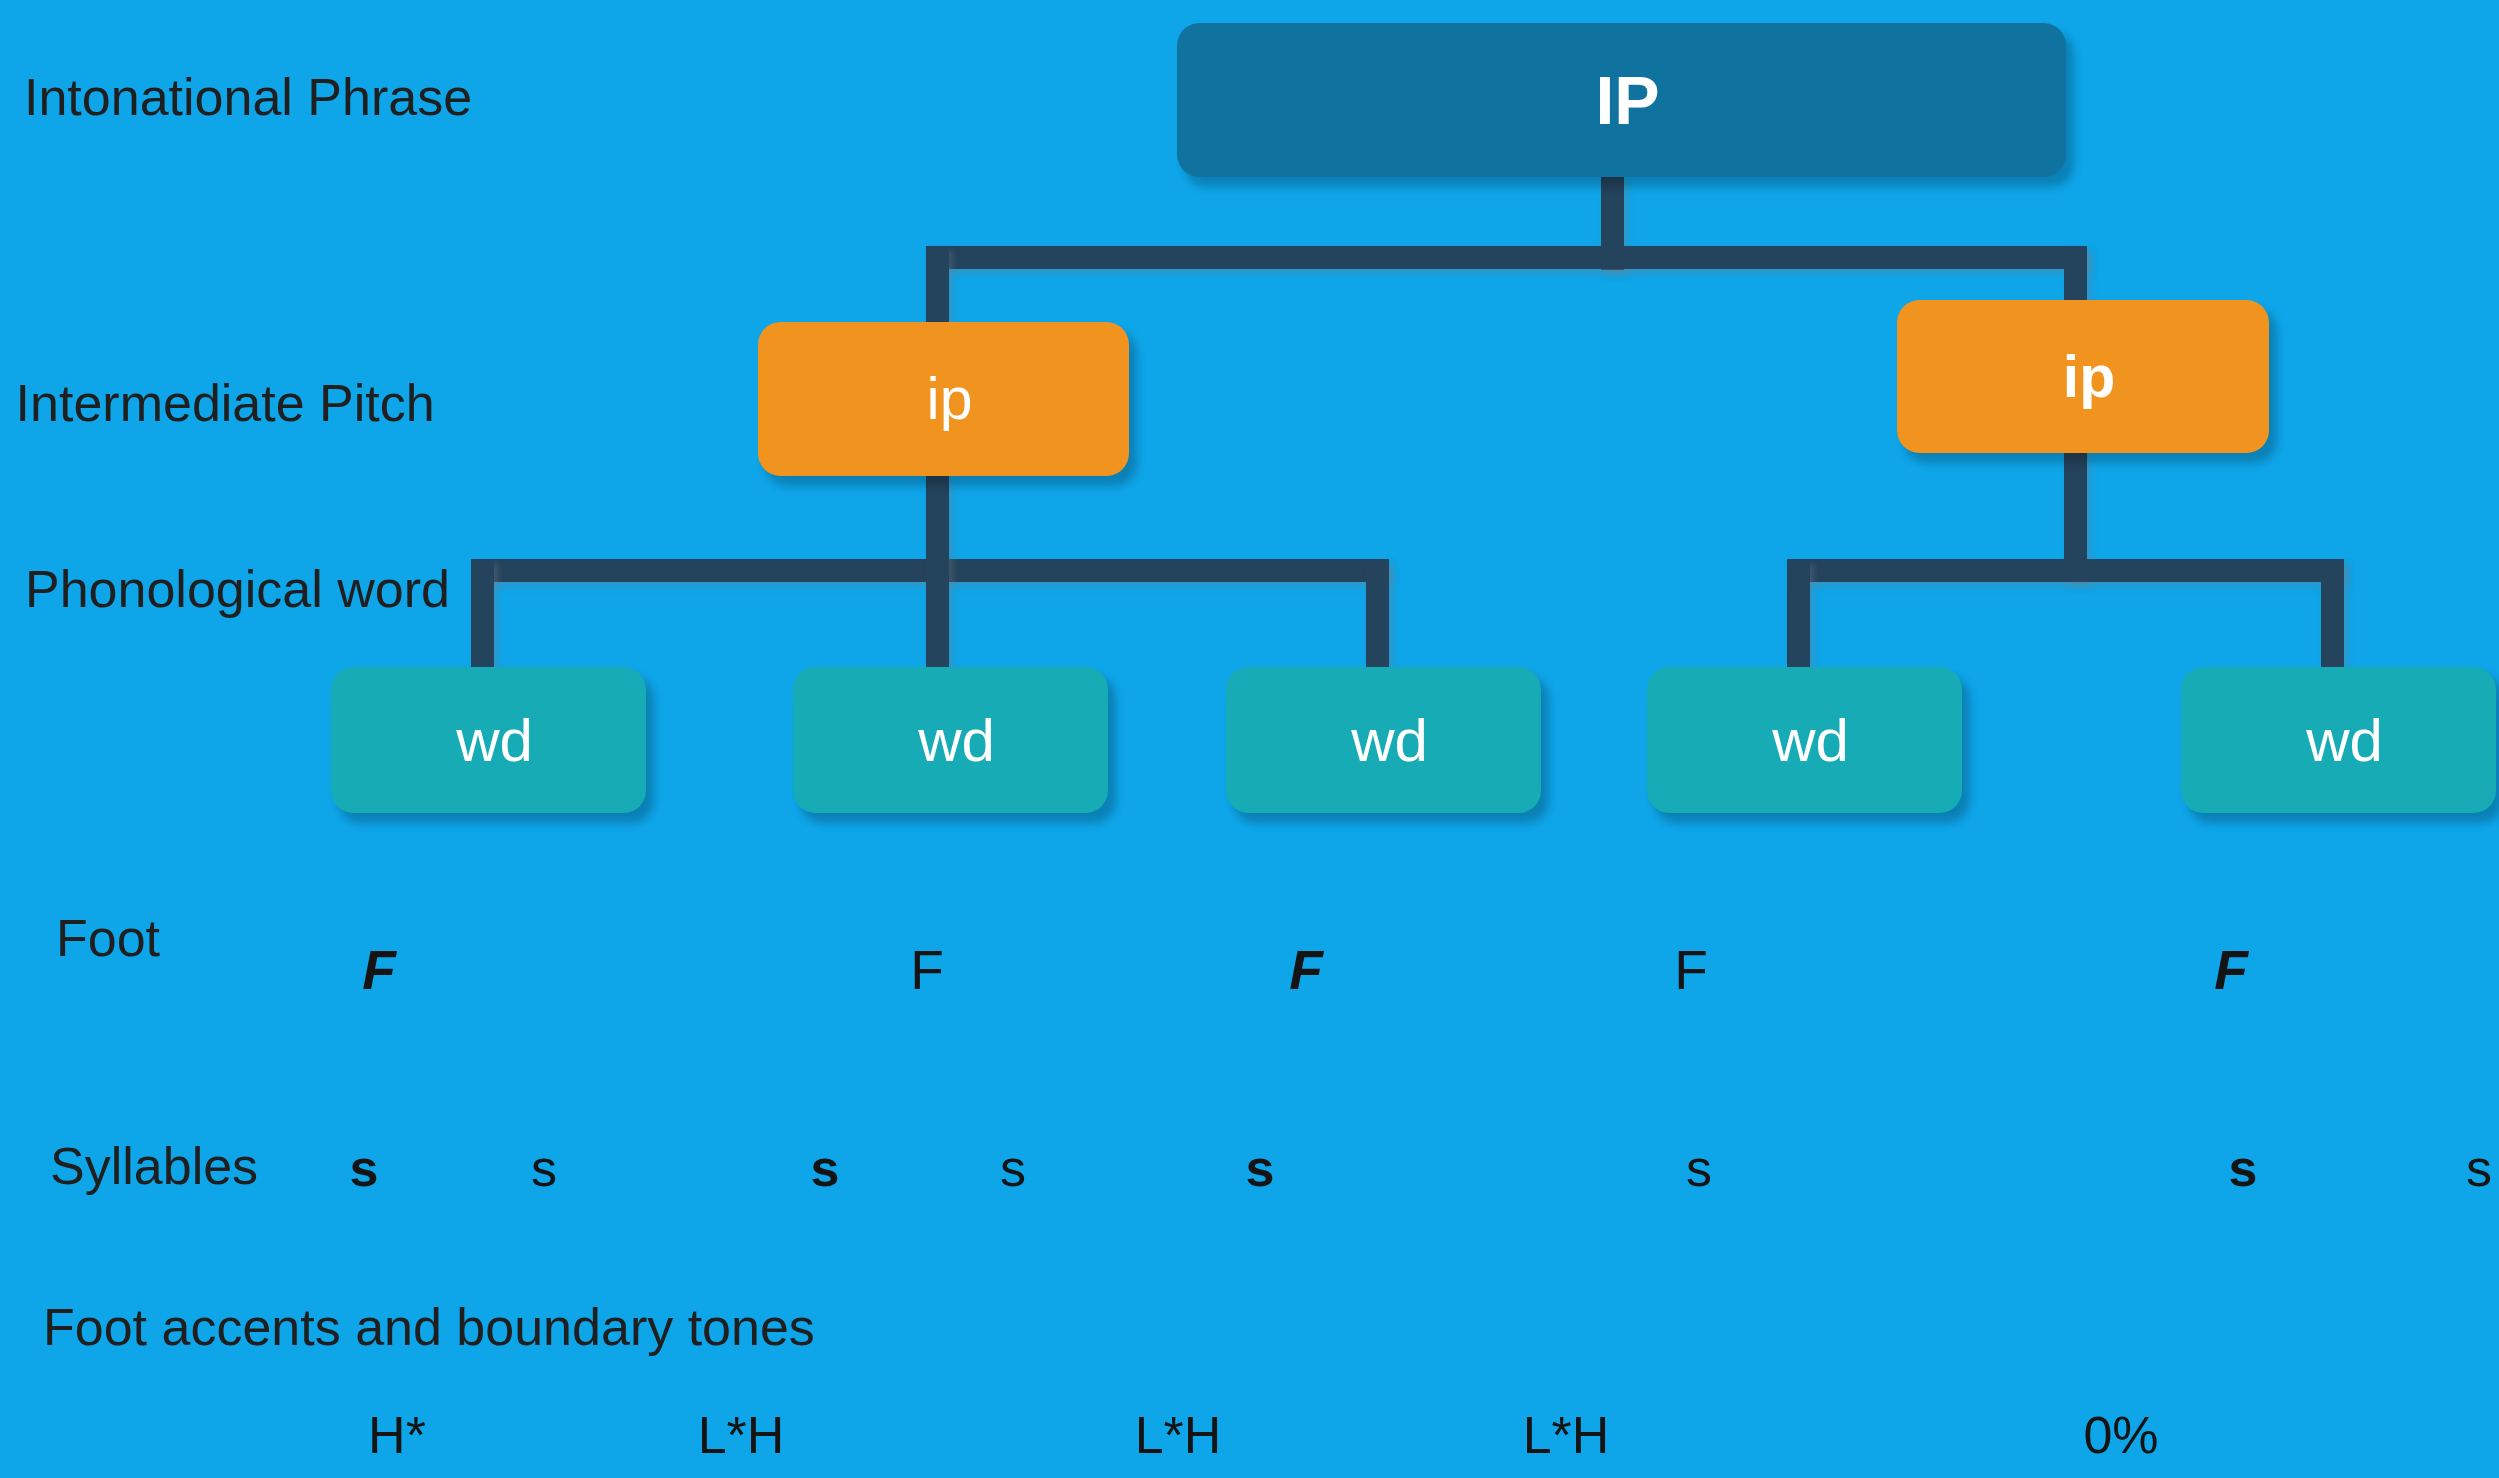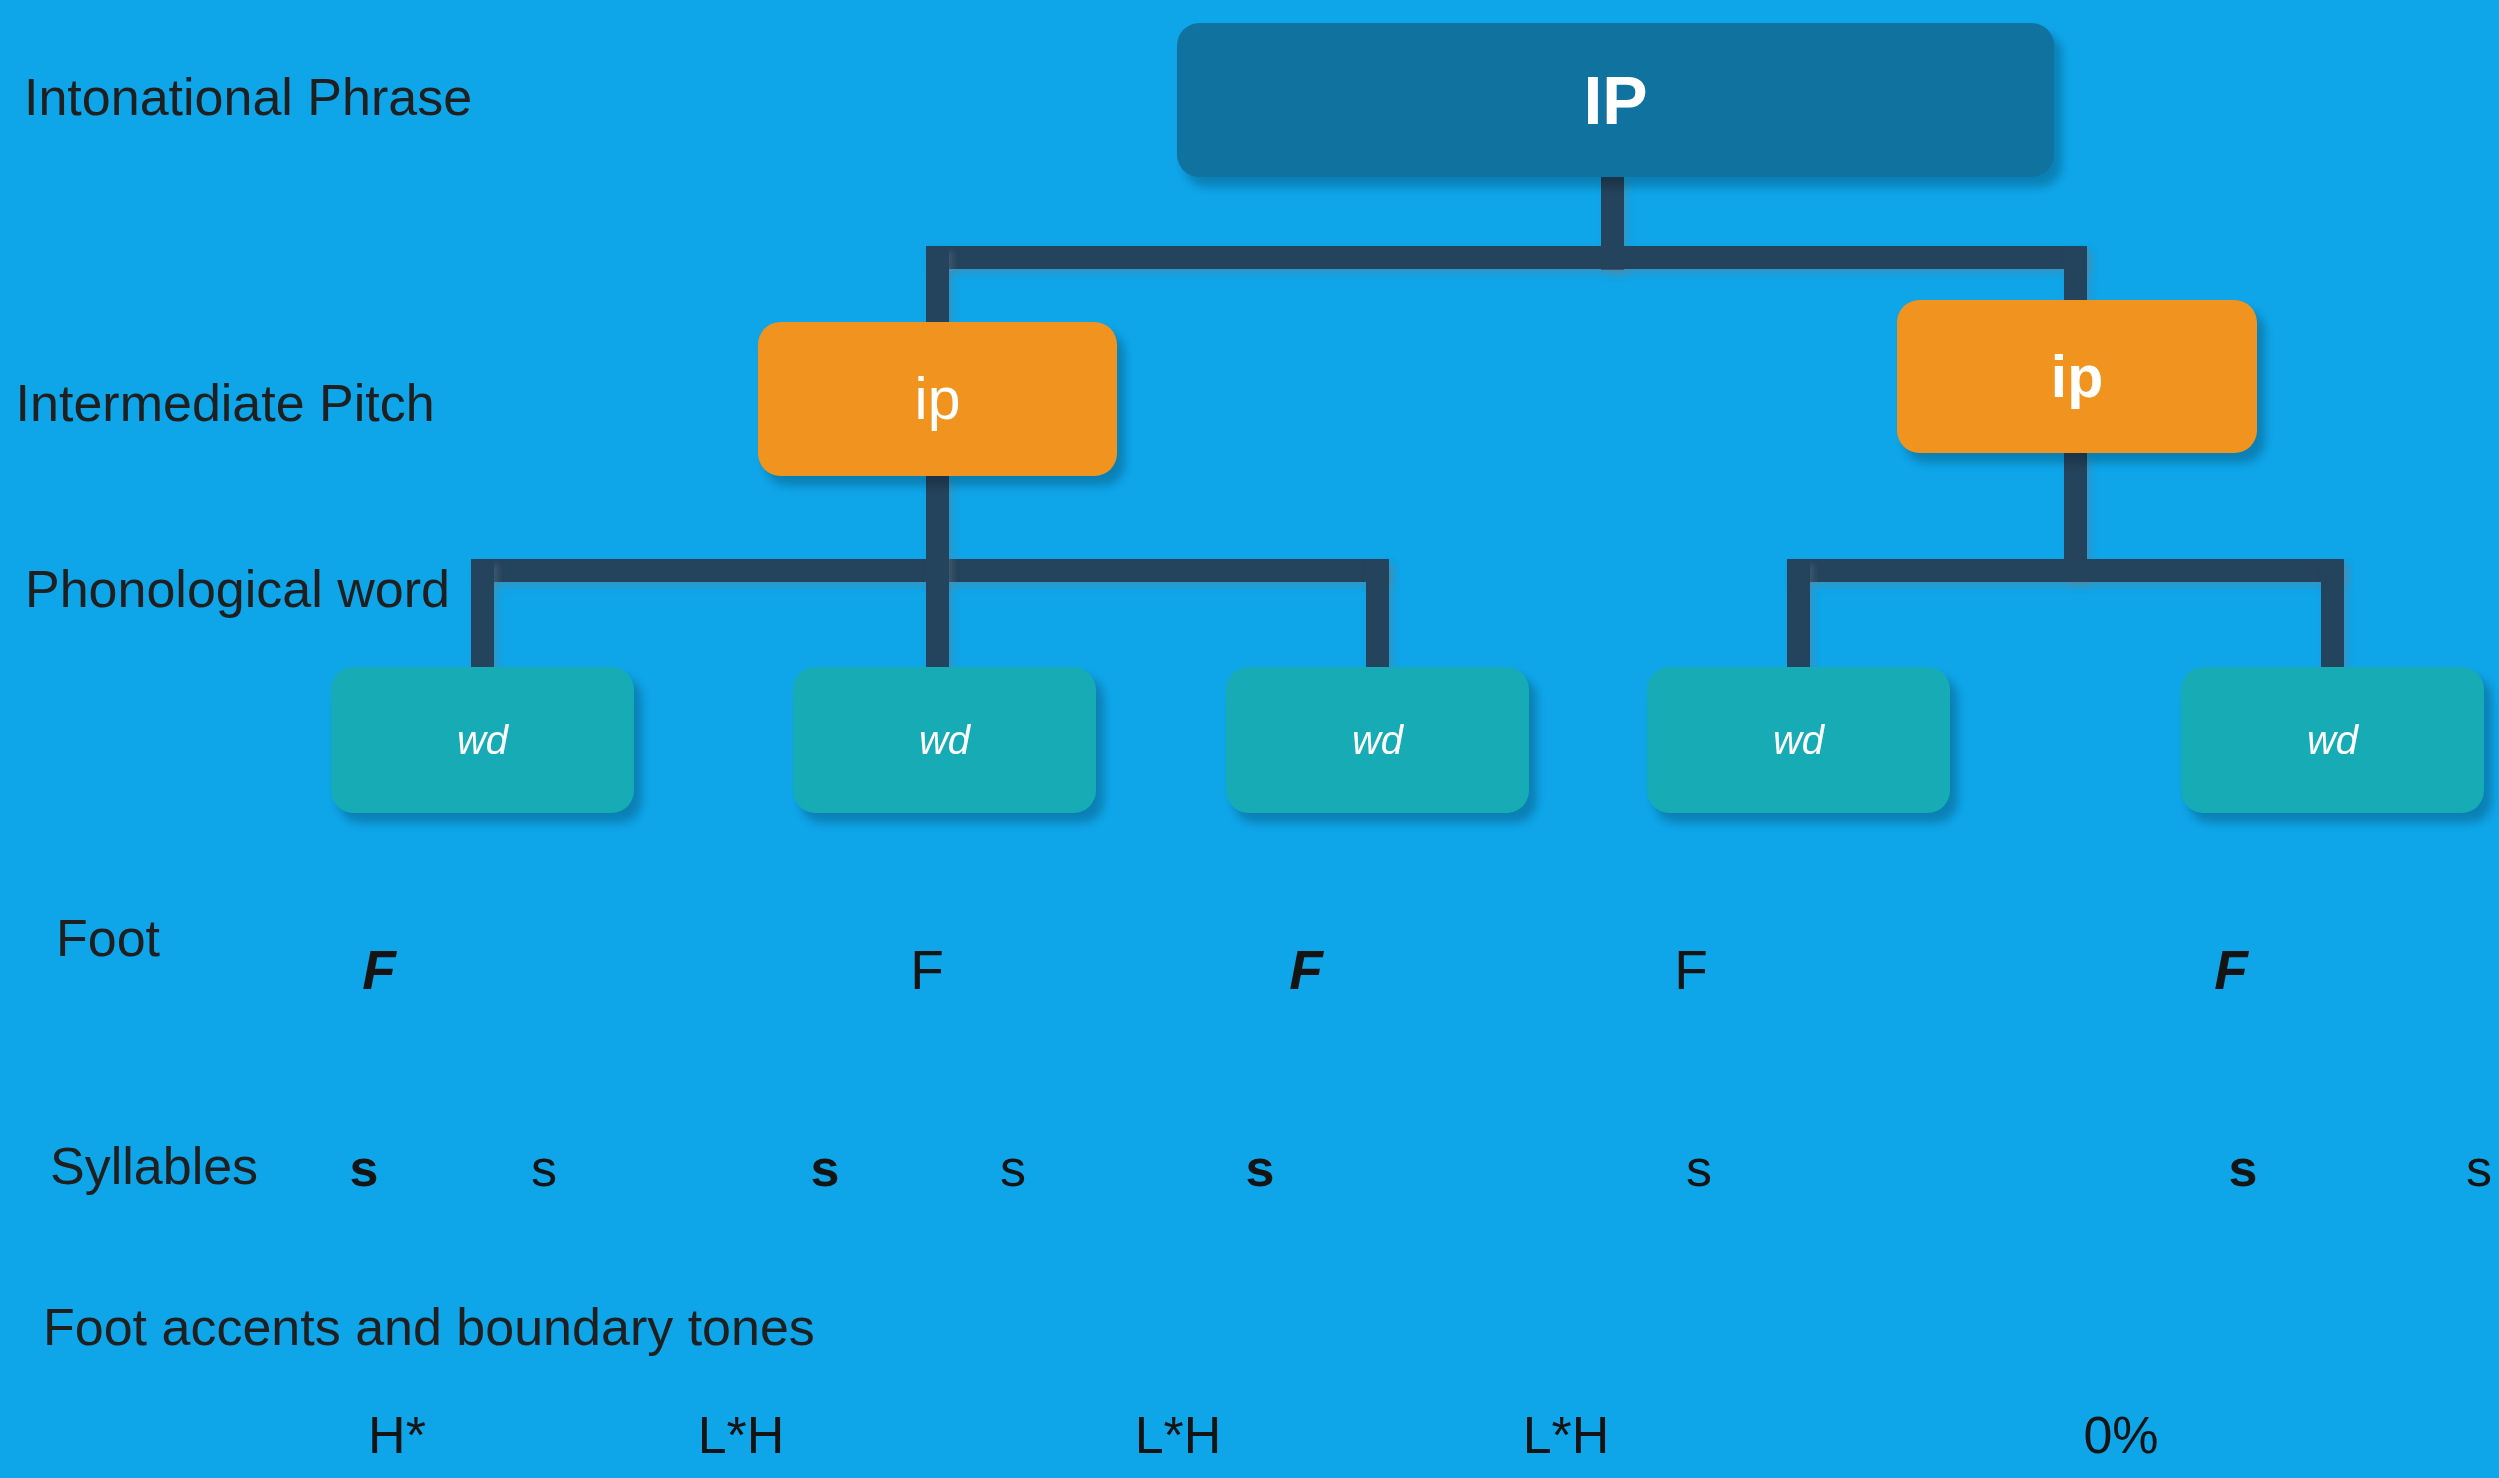--- a/index.html
+++ b/index.html
@@ -21,25 +21,26 @@
     position:absolute;
     background:#24435C;
     box-shadow:4.3px 5.2px 6px rgba(110,125,140,0.35);
   }
   .node{
     position:absolute;
     border-radius:22.5px;
     color:#ffffff;
     display:flex;align-items:center;justify-content:center;
     box-shadow:7.8px 9.5px 8.7px rgba(0,0,0,0.22);
+    padding-left:12px;
   }
   .node.ip-big{background:#10739F;font-size:68px;font-weight:bold;}
   .node.ip-mid{background:#F0941F;font-size:59px;}
   .node.ip-mid.bold{font-weight:bold;}
-  .node.wd{background:#17ACB5;font-size:40px;font-style:italic;}
+  .node.wd{background:#17ACB5;font-size:60px;}
   .glyph{
     position:absolute;
     transform:translate(-50%,-50%);
     font-size:55px;
     color:#141414;
     white-space:nowrap;
   }
   .foot.stressed{font-weight:bold;font-style:italic;}
   .syll{font-size:52px;}
   .syll.stressed{font-weight:bold;}

